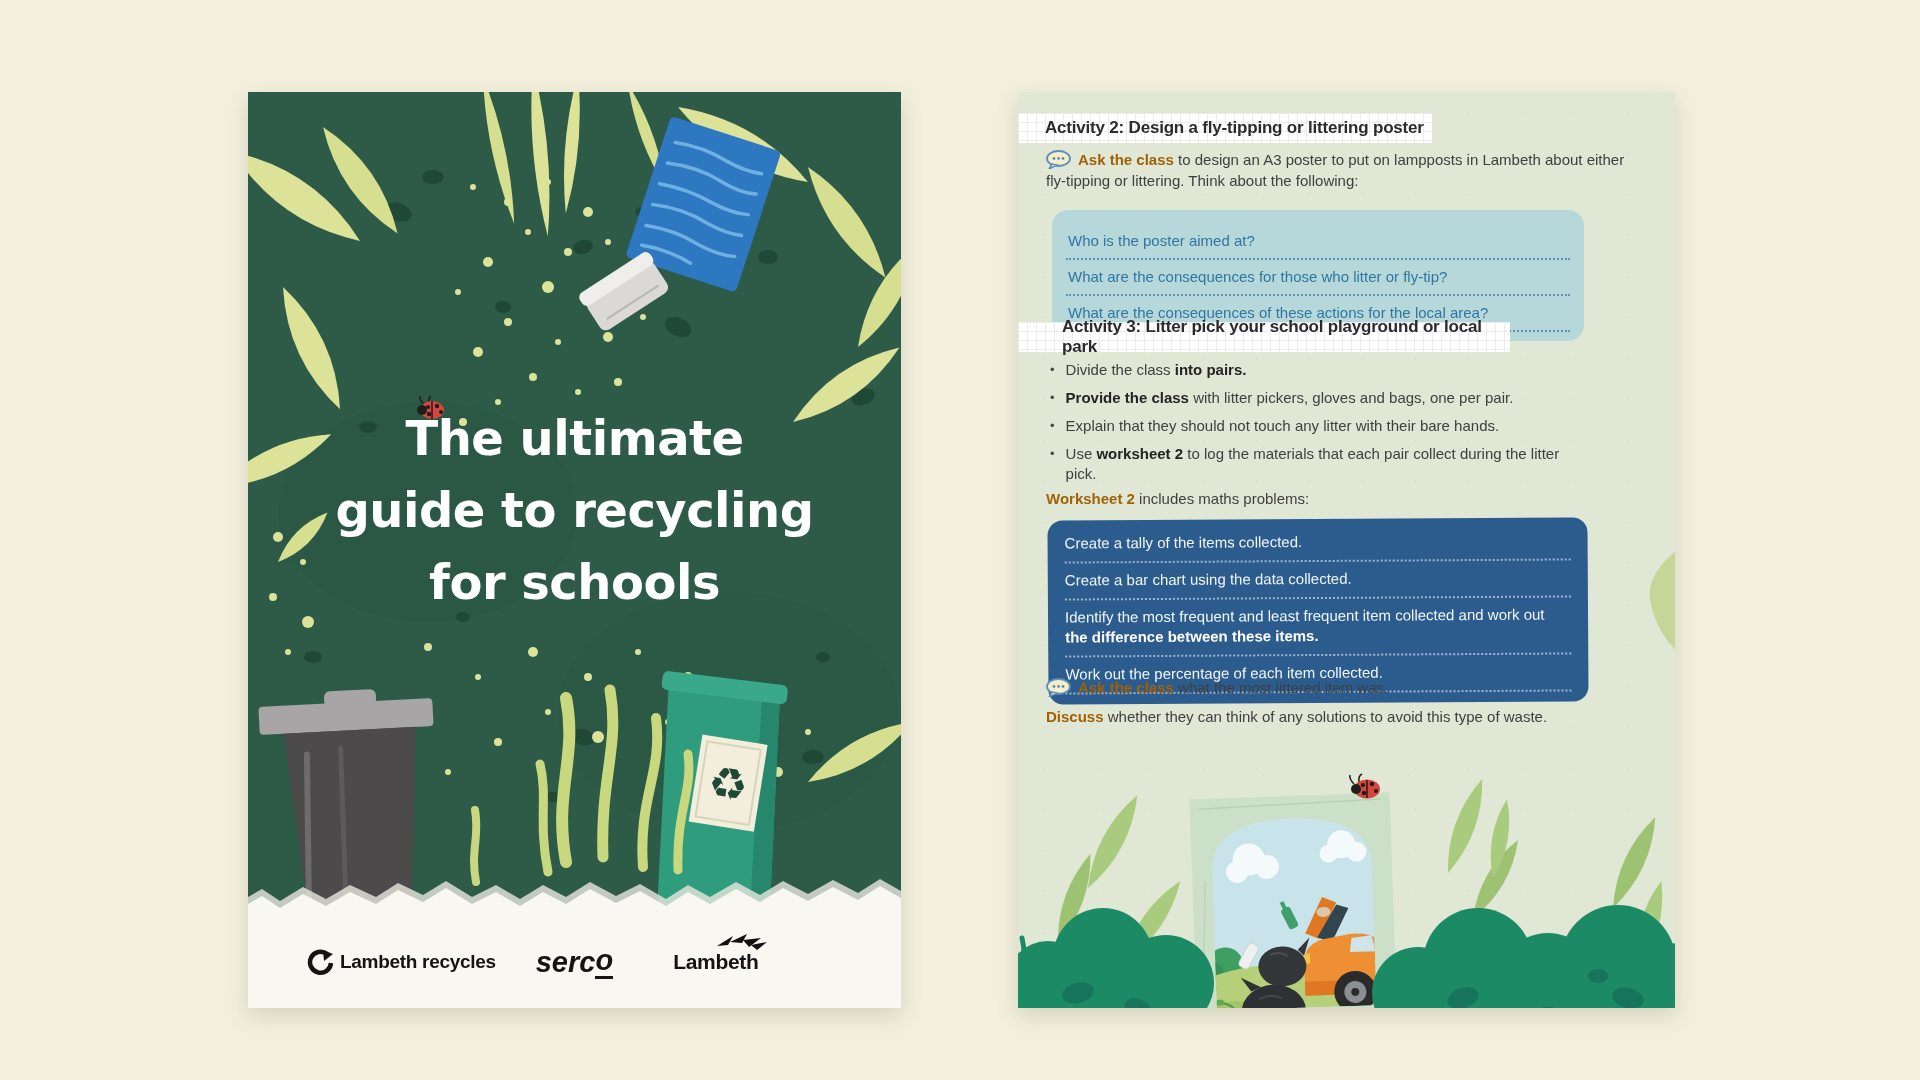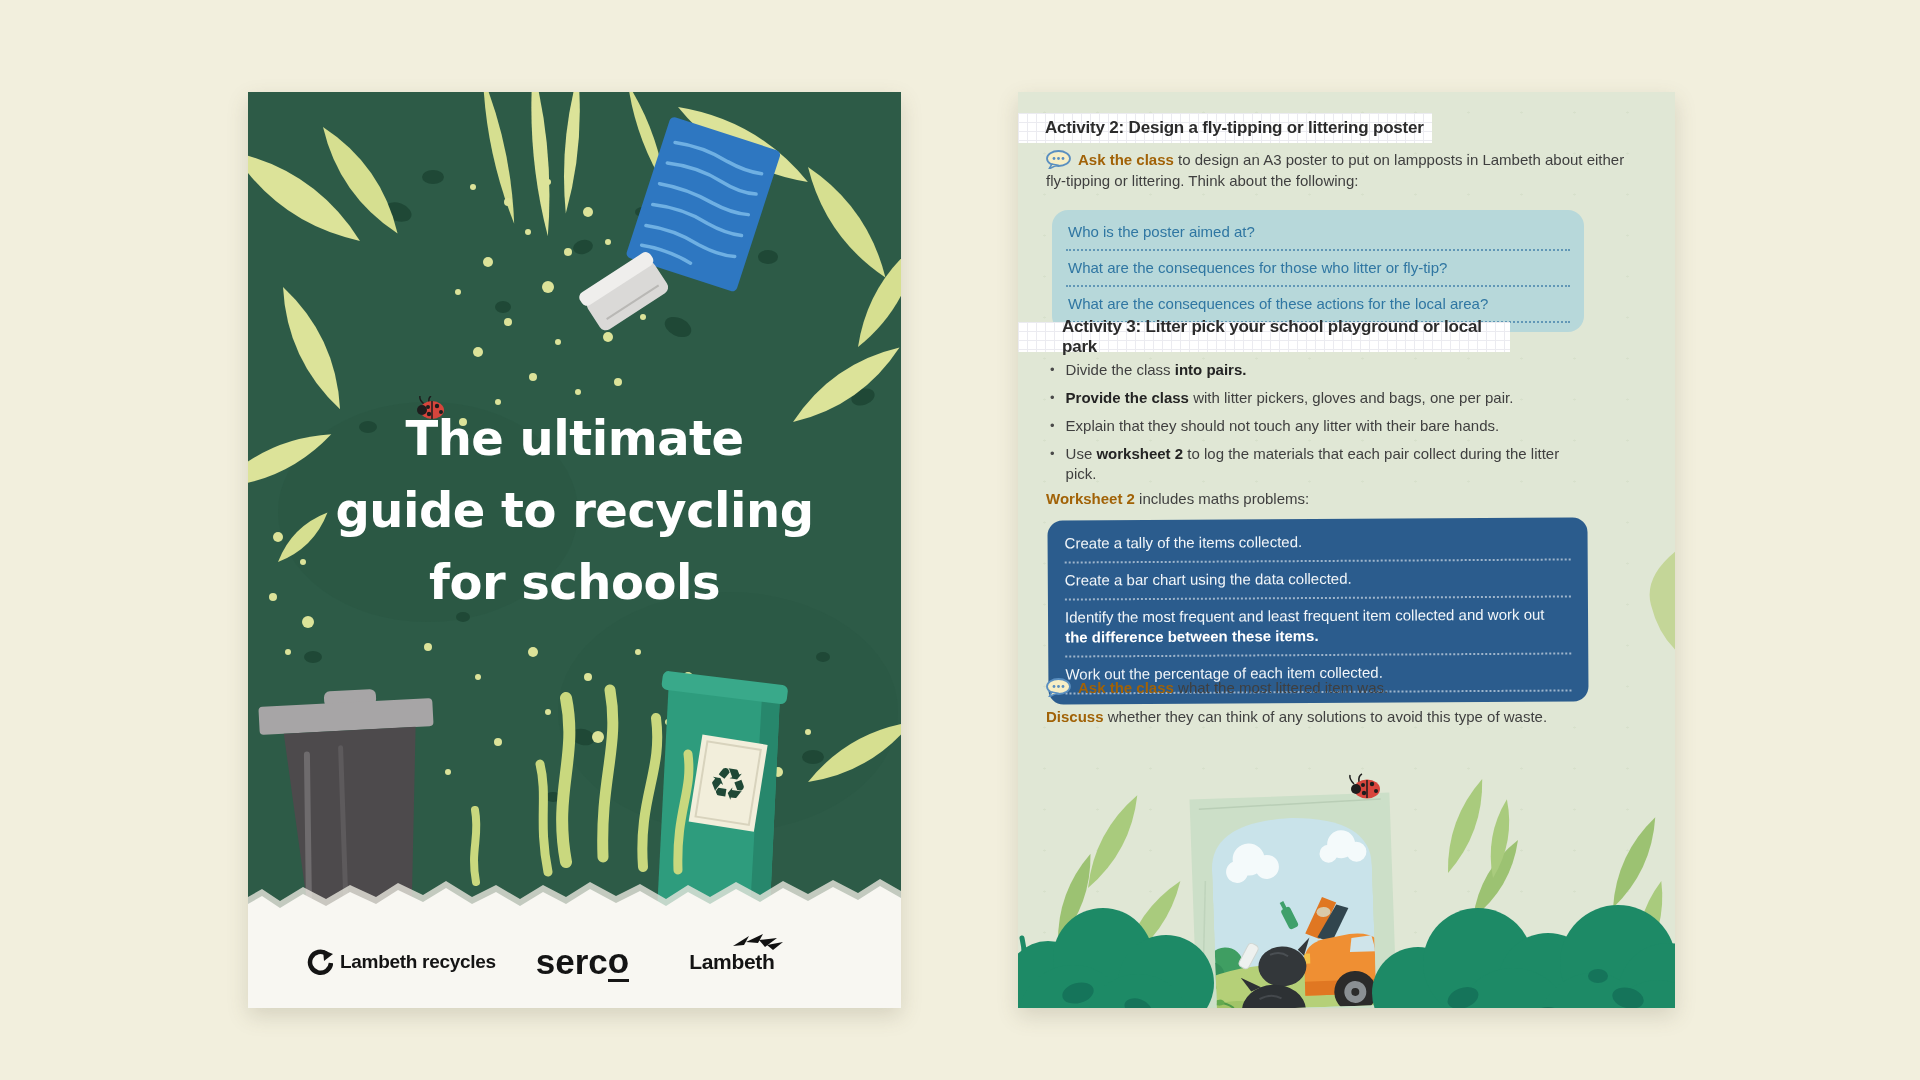--- a/index.html
+++ b/index.html
@@ -30,21 +30,21 @@
     color:#ffffff;
     letter-spacing:-0.5px;
   }
   .ladybug-cover { position:absolute; top:304px; left:168px; width:32px; height:24px; }
   .cover-footer {
     position:absolute; left:0; right:0; bottom:0; height:92px;
     display:flex; align-items:center; gap:40px; padding-left:58px;
   }
   .logo { display:flex; align-items:center; color:#141414; }
   .logo-lr { gap:7px; font-weight:bold; font-size:19px; letter-spacing:-0.3px; }
-  .logo-serco { font-weight:bold; font-size:35px; letter-spacing:0; }
+  .logo-serco { font-weight:bold; font-size:29px; letter-spacing:0;font-style:italic; }
   .logo-serco .o-underline { border-bottom:3.5px solid #161616; padding-bottom:1px; line-height:1; }
   .logo-lambeth { position:relative; font-weight:bold; font-size:21px; letter-spacing:-0.3px;margin-left:20px; }
   .bird-icon { position:absolute; top:-17px; right:-10px; width:54px; height:18px; }
   
   .page-right { left:1018px; width:657px; background:#e0e7d5; }
   .page-right::after {
     content:""; position:absolute; inset:0; pointer-events:none; opacity:.35;
     background-image:radial-gradient(#c7d2b8 1px, transparent 1.6px);
     background-size:53px 41px;
   }
@@ -62,21 +62,21 @@
   }
   .banner-a2 { top:21px; width:414px; }
   .banner-a3 { top:230px; width:492px;padding-left:44px; }
   .rp-text { position:absolute; font-size:15px; line-height:21px; color:#3f3f3f; z-index:2; }
   .rp-text b { color:#a16207; }
   .intro { top:57px; left:28px; width:600px; }
   .bubble-icon { width:25px; height:19px; vertical-align:-4px; margin-right:7px; }
   .q-box {
     position:absolute; top:118px; left:34px; width:532px;
     background:#b7d8da; border-radius:16px;
-    padding:5px 14px 9px; z-index:2;
+    padding:14px 14px 9px; z-index:2;
   }
   .q-row {
     font-size:15px; line-height:20px; color:#2f76a2;
     padding:7px 2px 7px;
     border-bottom:2px dotted #6197b6;
   }
   .bullets { position:absolute; top:268px; left:32px; width:594px; list-style:none; z-index:2; }
   .bullets li { display:flex; gap:11px; margin-bottom:8px; font-size:15px; line-height:20px; color:#3f3f3f; }
   .bullets .dot { color:#4a4a4a; font-size:13px; line-height:20px; }
   .bullets b { color:#242424; }

